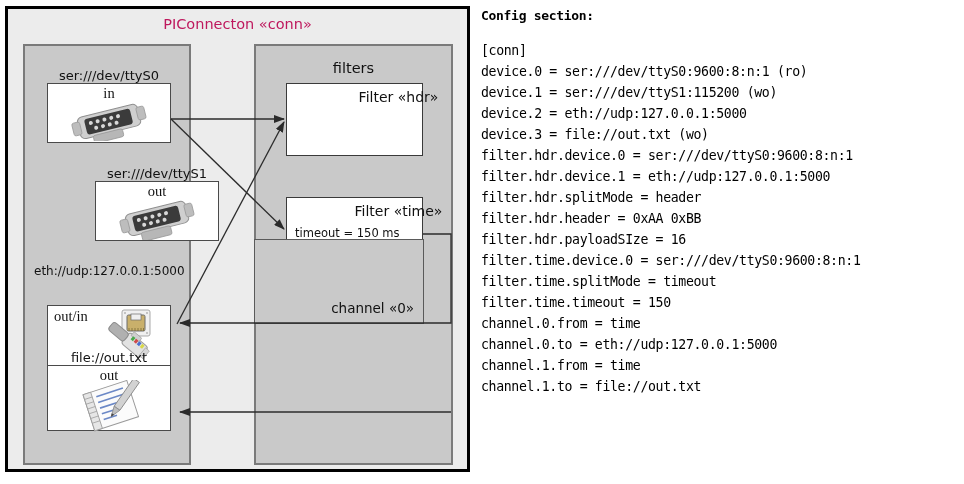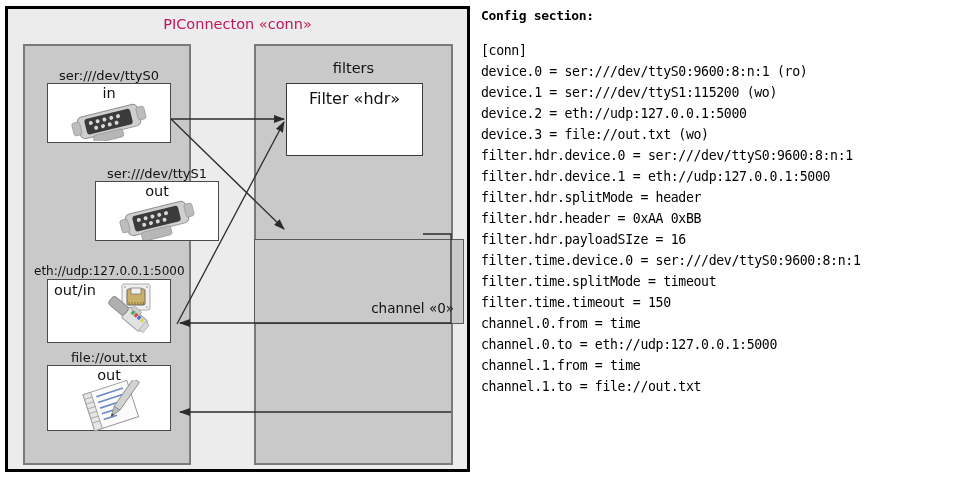--- a/index.html
+++ b/index.html
@@ -39,33 +39,33 @@
   }
   .device-label.wide{
     width:150px;margin-left:-13px;font-size:12px;
   }
   .device-box{
     position:relative;background:#fff;border:1.5px solid #4a4a4a;
     box-sizing:border-box;height:60px;
   }
   .device-dir{
     position:absolute;left:0;top:1px;width:100%;text-align:center;
-    font-size:14.5px;color:#111;
+    font-size:14.5px;color:#111;font-family:Liberation Serif, serif;
   }
   .device-dir.left{text-align:left;left:6px;width:auto;top:2px;}
   .dev-icon{position:absolute;}
 
   
   .filter-box{
     position:absolute;background:#fff;border:1.5px solid #3a3a3a;
     box-sizing:border-box;
   }
   .filter-title{
     position:absolute;left:0;top:5px;width:100%;text-align:center;
-    font-size:16px;color:#111;
+    font-size:14px;color:#111;padding-left:44px;
   }
   .filter-attrs{
     position:absolute;left:8px;top:28px;font-size:11.5px;color:#111;
     line-height:15px;
   }
 
   
   .channel{
     position:absolute;background:#c9c9c9;border:1.5px solid #5a5a5a;
     box-sizing:border-box;
@@ -157,21 +157,21 @@
                 <rect x="70" y="15" width="8" height="13" rx="2" fill="#bdbdbd" stroke="#9a9a9a" stroke-width="0.8"></rect>
                 <rect x="22" y="32" width="30" height="9" rx="2" fill="#b7b7b7" stroke="#9a9a9a" stroke-width="0.8"></rect>
               </g>
             </svg>
           </span>
         </div>
       </div>
 
       <div class="device" style="top:218px;">
         <div class="device-label wide">eth://udp:127.0.0.1:5000</div>
-        <div class="device-box" style="height:64px;">
+        <div class="device-box" style="height:64px;margin-top:26px;">
           <div class="device-dir left">out/in</div>
           <span class="dev-icon" style="left:52px;top:2px;">
             <svg width="68" height="60" viewBox="0 0 68 60">
               <rect x="22" y="2" width="28" height="26" rx="2" fill="#f0f0f0" stroke="#a9a9a9" stroke-width="1"></rect>
               <rect x="27" y="7" width="18" height="16" rx="1.5" fill="#c9b06b" stroke="#6d6d6d" stroke-width="1"></rect>
               <rect x="31" y="6" width="10" height="6" fill="#efefef" stroke="#6d6d6d" stroke-width="0.7"></rect>
               <g stroke="#7a6a34" stroke-width="0.8">
                 <line x1="29" y1="20" x2="29" y2="23"></line>
                   <line x1="32" y1="20" x2="32" y2="23"></line>
                 <line x1="35" y1="20" x2="35" y2="23"></line>
@@ -237,22 +237,28 @@
     </div>
 
     <div class="panel" id="filters-panel">
       <div id="filters-title">filters</div>
     </div>
 
     <div class="filter-box" style="left:278px;top:74px;width:137px;height:73px;">
       <div class="filter-title">Filter «hdr»</div>
     </div>
 
-
-    <div class="channel" style="left:246px;top:230px;width:210px;height:85px;">
+    <div class="filter-box" style="left:278px;top:188px;width:137px;height:74px;">
+      <div class="filter-title">Filter «time»</div>
+      <div class="filter-attrs">
+        <div>timeout = 150 ms</div>
+      </div>
+    </div>
+
+    <div class="channel" style="left:246px;top:230px;width:170px;height:85px;">
       <div class="channel-label">channel «0»</div>
     </div>
 
 
     <svg id="edges">
       <defs>
         <marker id="arr" markerWidth="11" markerHeight="8" refX="10" refY="4" orient="auto" markerUnits="userSpaceOnUse">
           <path d="M0,0 L11,4 L0,8 z" fill="#2b2b2b"></path>
         </marker>
       </defs>

